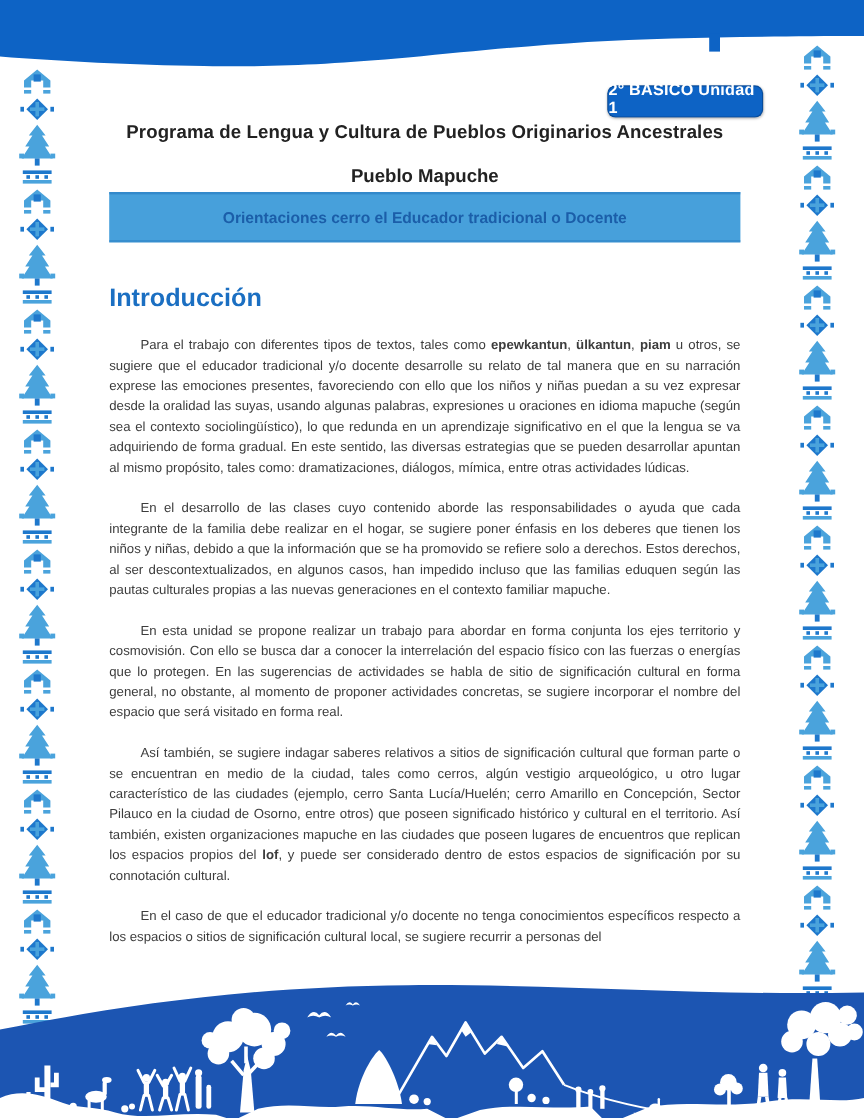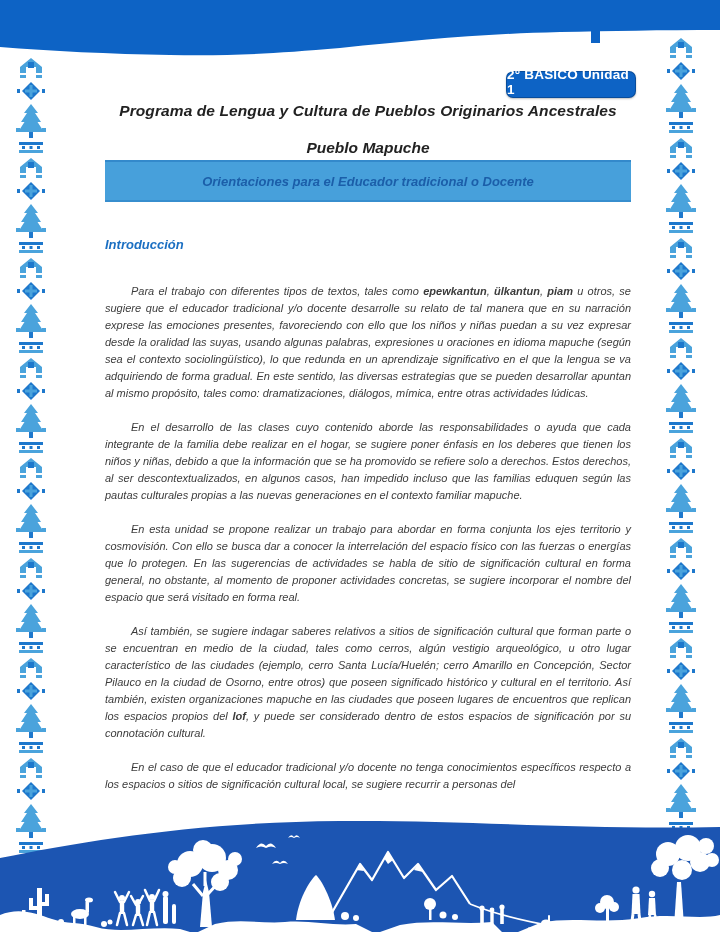--- a/index.html
+++ b/index.html
@@ -31,45 +31,44 @@
     font-size:13.5px;font-weight:bold;
     display:flex;align-items:flex-end;justify-content:center;
     letter-spacing:.2px;
     box-shadow:0 1px 2px rgba(0,0,0,.25);
     margin-top:31px;
   }
   .ornament{position:absolute;}
   .ornament.left{left:15px;top:56px;}
   .ornament.right{left:665px;top:36px;}
   .content{
-    position:absolute;left:105px;top:102px;width:526px;
+    position:absolute;left:91px;top:102px;width:526px;
     color:var(--body-text);
-    font-style:italic;
   }
   .doc-title{
     text-align:center;font-size:15.5px;font-weight:bold;
     color:var(--title-text);margin-bottom:19px;letter-spacing:.1px;
   }
   .doc-subtitle{
     text-align:center;font-size:15.5px;font-weight:bold;
     color:var(--title-text);margin-bottom:3px;
   }
   .section-banner{
     height:42px;background:var(--banner-bg);
     border-top:2px solid rgba(35,120,190,.55);
     border-bottom:2px solid rgba(35,120,190,.45);
     display:flex;align-items:center;justify-content:center;
     margin-bottom:35px;
   }
   .section-banner .banner-label{
     color:var(--banner-text);font-size:13px;font-weight:bold;
   }
   .intro-heading{
-    color:var(--heading-blue);font-size:13px;font-weight:bold;
-    margin-bottom:31px;
+    color:var(--heading-blue);font-size:21px;font-weight:bold;
+    margin-bottom:19px;
   }
   .paragraphs p{
     font-size:11px;line-height:17px;text-align:justify;
     text-indent:26px;margin-bottom:17px;color:var(--body-text);
   }
   .paragraphs .bold{font-weight:bold;}
   .footer-art{position:absolute;left:0;bottom:0;display:block;}
 </style>
 </head>
 <body>
@@ -127,21 +126,21 @@
       <use href="#motif" y="500"></use>
     <use href="#motif" y="600"></use>
       <use href="#motif" y="700"></use>
   </svg>
 
   <div class="content">
     <h1 class="doc-title">Programa de Lengua y Cultura de Pueblos Originarios Ancestrales</h1>
     <h2 class="doc-subtitle">Pueblo Mapuche</h2>
 
     <div class="section-banner">
-      <span class="banner-label">Orientaciones para el Educador tradicional o Docente</span>
+      <span class="banner-label">Orientaciones cerro el Educador tradicional o Docente</span>
     </div>
 
     <h3 class="intro-heading">Introducción</h3>
 
     <div class="paragraphs">
         <p><span>Para el trabajo con diferentes tipos de textos, tales como </span><span class="bold">epewkantun</span><span>, </span><span class="bold">ülkantun</span><span>, </span><span class="bold">piam</span><span> u otros, se sugiere que el educador tradicional y/o docente desarrolle su relato de tal manera que en su narración exprese las emociones presentes, favoreciendo con ello que los niños y niñas puedan a su vez expresar desde la oralidad las suyas, usando algunas palabras, expresiones u oraciones en idioma mapuche (según sea el contexto sociolingüístico), lo que redunda en un aprendizaje significativo en el que la lengua se va adquiriendo de forma gradual. En este sentido, las diversas estrategias que se pueden desarrollar apuntan al mismo propósito, tales como: dramatizaciones, diálogos, mímica, entre otras actividades lúdicas.</span></p>
         <p><span>En el desarrollo de las clases cuyo contenido aborde las responsabilidades o ayuda que cada integrante de la familia debe realizar en el hogar, se sugiere poner énfasis en los deberes que tienen los niños y niñas, debido a que la información que se ha promovido se refiere solo a derechos. Estos derechos, al ser descontextualizados, en algunos casos, han impedido incluso que las familias eduquen según las pautas culturales propias a las nuevas generaciones en el contexto familiar mapuche.</span></p>
         <p><span>En esta unidad se propone realizar un trabajo para abordar en forma conjunta los ejes territorio y cosmovisión. Con ello se busca dar a conocer la interrelación del espacio físico con las fuerzas o energías que lo protegen. En las sugerencias de actividades se habla de sitio de significación cultural en forma general, no obstante, al momento de proponer actividades concretas, se sugiere incorporar el nombre del espacio que será visitado en forma real.</span></p>
         <p><span>Así también, se sugiere indagar saberes relativos a sitios de significación cultural que forman parte o se encuentran en medio de la ciudad, tales como cerros, algún vestigio arqueológico, u otro lugar característico de las ciudades (ejemplo, cerro Santa Lucía/Huelén; cerro Amarillo en Concepción, Sector Pilauco en la ciudad de Osorno, entre otros) que poseen significado histórico y cultural en el territorio. Así también, existen organizaciones mapuche en las ciudades que poseen lugares de encuentros que replican los espacios propios del </span><span class="bold">lof</span><span>, y puede ser considerado dentro de estos espacios de significación por su connotación cultural.</span></p>
         <p><span>En el caso de que el educador tradicional y/o docente no tenga conocimientos específicos respecto a los espacios o sitios de significación cultural local, se sugiere recurrir a personas del</span></p>

